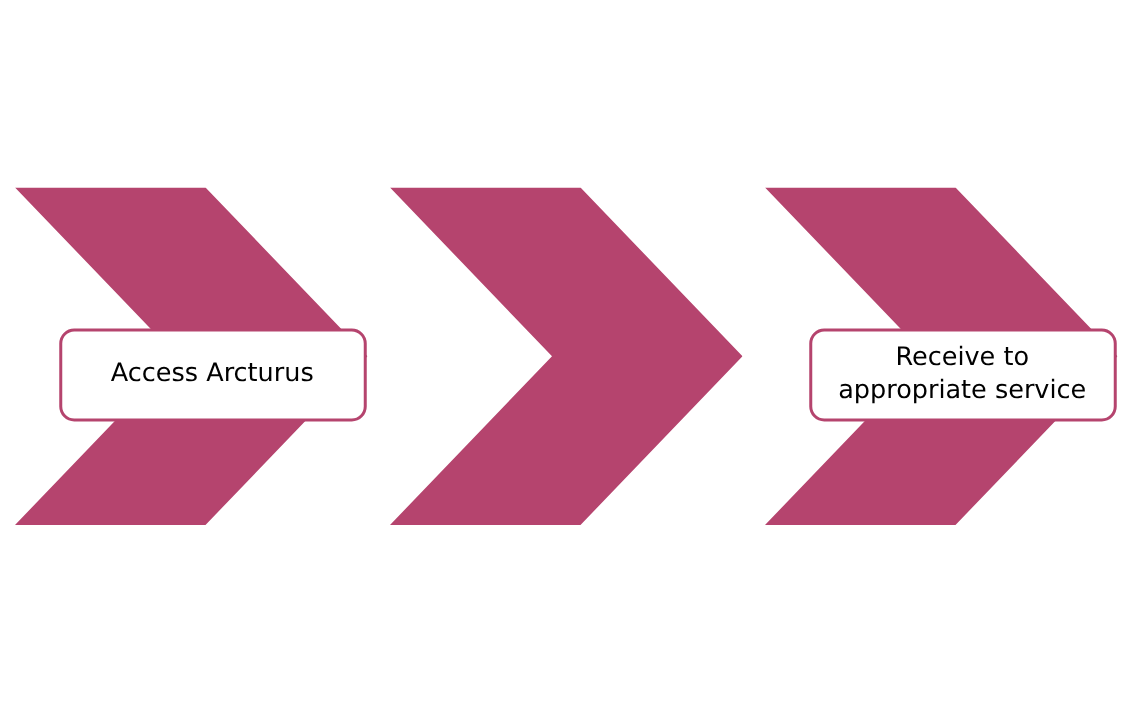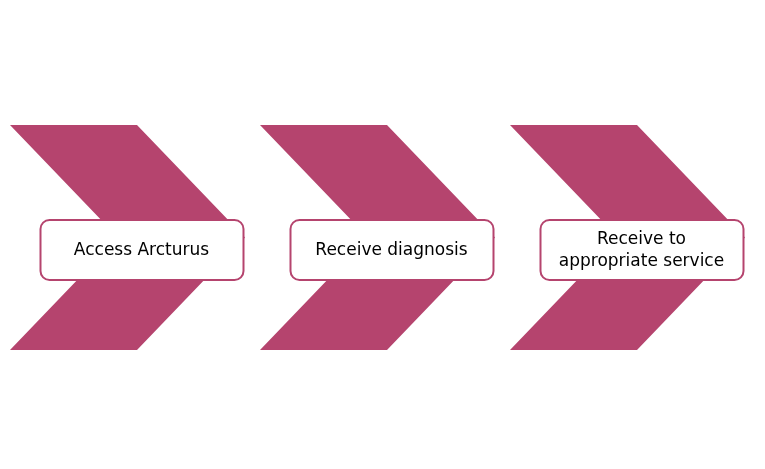--- a/index.html
+++ b/index.html
@@ -71,23 +71,20 @@
       </svg>
       <div class="label-box">
         <span class="label">Access Arcturus</span>
       </div>
     </div>
 
     <div class="step">
       <svg class="chevron-svg" viewBox="0 0 235 225" preserveAspectRatio="none" aria-hidden="true">
         <polygon points="0,0 127,0 235,112.5 127,225 0,225 108,112.5" fill="#b5446e"></polygon>
       </svg>
-      <div class="label-box">
-        <span class="label">Receive diagnosis</span>
-      </div>
     </div>
 
     <div class="step">
       <svg class="chevron-svg" viewBox="0 0 235 225" preserveAspectRatio="none" aria-hidden="true">
         <polygon points="0,0 127,0 235,112.5 127,225 0,225 108,112.5" fill="#b5446e"></polygon>
       </svg>
       <div class="label-box">
         <span class="label">Receive to
 appropriate service</span>
       </div>

